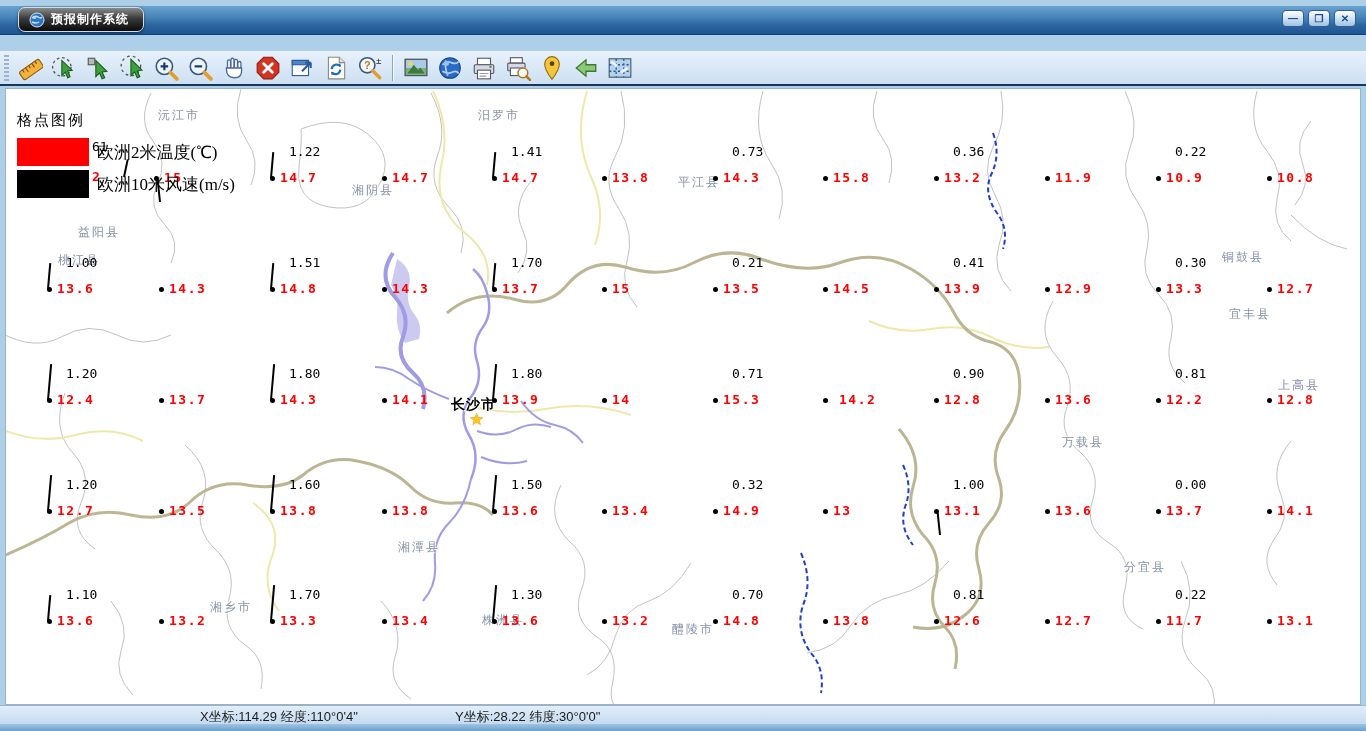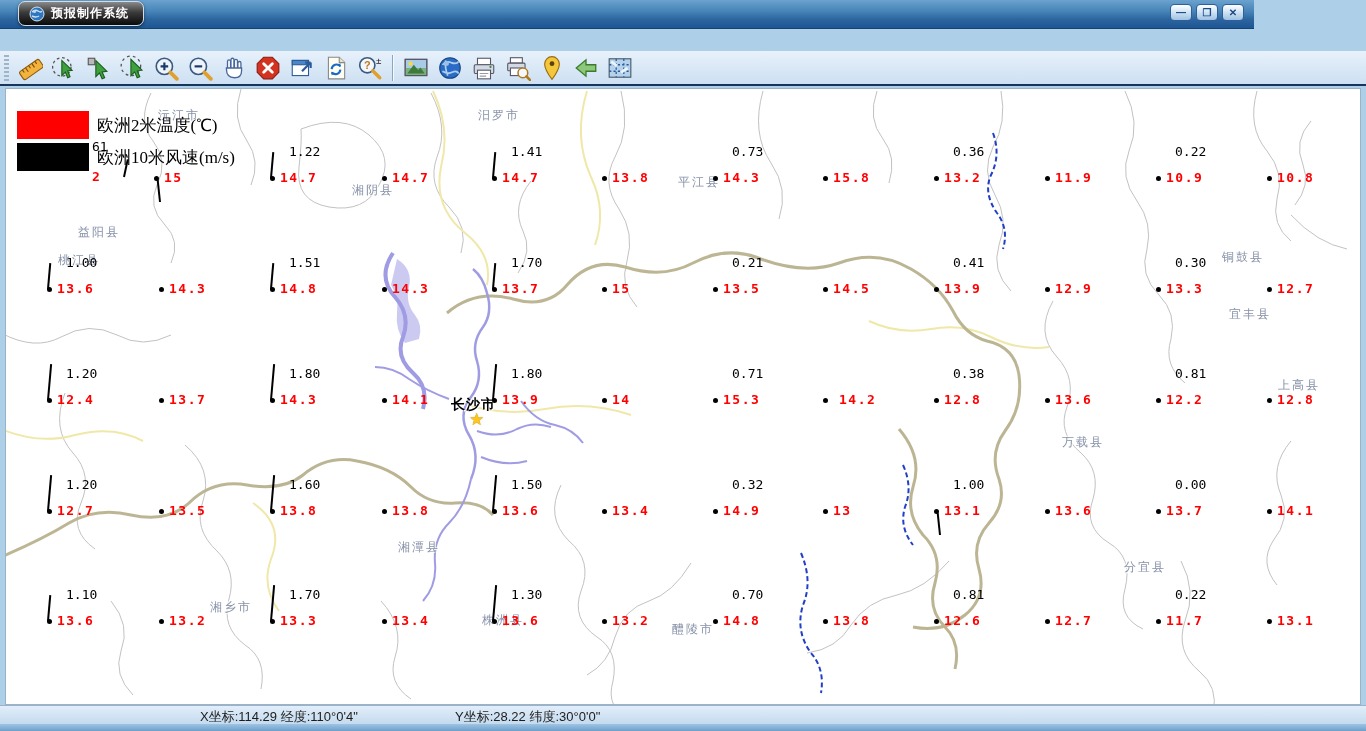--- a/index.html
+++ b/index.html
@@ -1,18 +1,18 @@
 <!DOCTYPE html>
 <html><head>
 <meta charset="utf-8">
 <style>
   html,body{margin:0;padding:0;background:#6d9fc9;font-family:"Liberation Sans",sans-serif;}
   .window{position:relative;width:1366px;height:731px;overflow:hidden;background:#aecfe8;}
   
-  .titlebar{position:absolute;left:0;top:0;width:1254px;height:28px;
+  .titlebar{position:absolute;left:0;top:6px;width:1366px;height:28px;
     background:linear-gradient(180deg,#6ba2cf 0%,#4784b8 40%,#2b649e 70%,#1d5694 100%);
     border-bottom:1px solid #174option;border-bottom:1px solid #17416e;}
   .title-tab{position:absolute;left:18px;top:1px;height:23px;display:flex;align-items:center;gap:6px;
     padding:0 14px 0 10px;border-radius:7px;border:1px solid #cfdcea;
     background:linear-gradient(180deg,#8a8a8a 0%,#3b3b3b 45%,#0a0a0a 100%);
     box-shadow:0 1px 3px rgba(0,0,0,.5);}
   .title-tab span{color:#fff;font-size:12px;font-weight:bold;letter-spacing:1px;white-space:nowrap;}
   .win-controls{position:absolute;right:10px;top:4px;display:flex;gap:4px;}
   .win-btn{width:22px;height:17px;border-radius:4px;border:1px solid #2f5f98;cursor:default;
     background:linear-gradient(180deg,#ffffff 0%,#d8e8f6 40%,#9fc2e2 100%);
@@ -384,21 +384,21 @@
         <div class="wind" style="left: 505px; top: 277px;">1.80</div>
         <div class="dot" style="left: 596px; top: 309px;"></div>
         <div class="temp" style="left: 606px; top: 303px;">14</div>
         <div class="dot" style="left: 707px; top: 309px;"></div>
         <div class="temp" style="left: 717px; top: 303px;">15.3</div>
         <div class="wind" style="left: 726px; top: 277px;">0.71</div>
         <div class="dot" style="left: 817px; top: 309px;"></div>
         <div class="temp" style="left: 827px; top: 303px; margin-left: 6px;">14.2</div>
         <div class="dot" style="left: 928px; top: 309px;"></div>
         <div class="temp" style="left: 938px; top: 303px;">12.8</div>
-        <div class="wind" style="left: 947px; top: 277px;">0.38</div>
+        <div class="wind" style="left: 947px; top: 277px;">0.90</div>
         <div class="dot" style="left: 1039px; top: 309px;"></div>
         <div class="temp" style="left: 1049px; top: 303px;">13.6</div>
         <div class="dot" style="left: 1150px; top: 309px;"></div>
         <div class="temp" style="left: 1160px; top: 303px;">12.2</div>
         <div class="wind" style="left: 1169px; top: 277px;">0.81</div>
         <div class="dot" style="left: 1261px; top: 309px;"></div>
         <div class="temp" style="left: 1271px; top: 303px;">12.8</div>
         <div class="barb" style="left: 41px; top: 386px; height: 36px; transform: rotate(5deg);"></div>
         <div class="dot" style="left: 41px; top: 420px;"></div>
         <div class="temp" style="left: 51px; top: 414px;">12.7</div>
@@ -466,20 +466,21 @@
         <div class="wind" style="left: 1169px; top: 498px;">0.22</div>
         <div class="dot" style="left: 1261px; top: 530px;"></div>
         <div class="temp" style="left: 1271px; top: 524px;">13.1</div>
       </div>
 
     <div class="frag" style="left:86px;top:50px;color:#000;">61</div>
     <div class="frag" style="left:86px;top:80px;color:#ff0000;font-weight:bold;">2</div>
     <div class="barb" style="left:117px;top:70px;height:18px;transform:rotate(12deg);z-index:4;"></div>
 
     <div class="legend">
+      <div class="legend-title">格点图例</div>
       <div class="legend-item">
         <span class="swatch" id="swatch-0" style="background: rgb(255, 0, 0);"></span>
         <span class="legend-label">欧洲2米温度(℃)</span>
       </div>
       <div class="legend-item">
         <span class="swatch" id="swatch-1" style="background: rgb(0, 0, 0);"></span>
         <span class="legend-label">欧洲10米风速(m/s)</span>
       </div>
     </div>
   </div>

